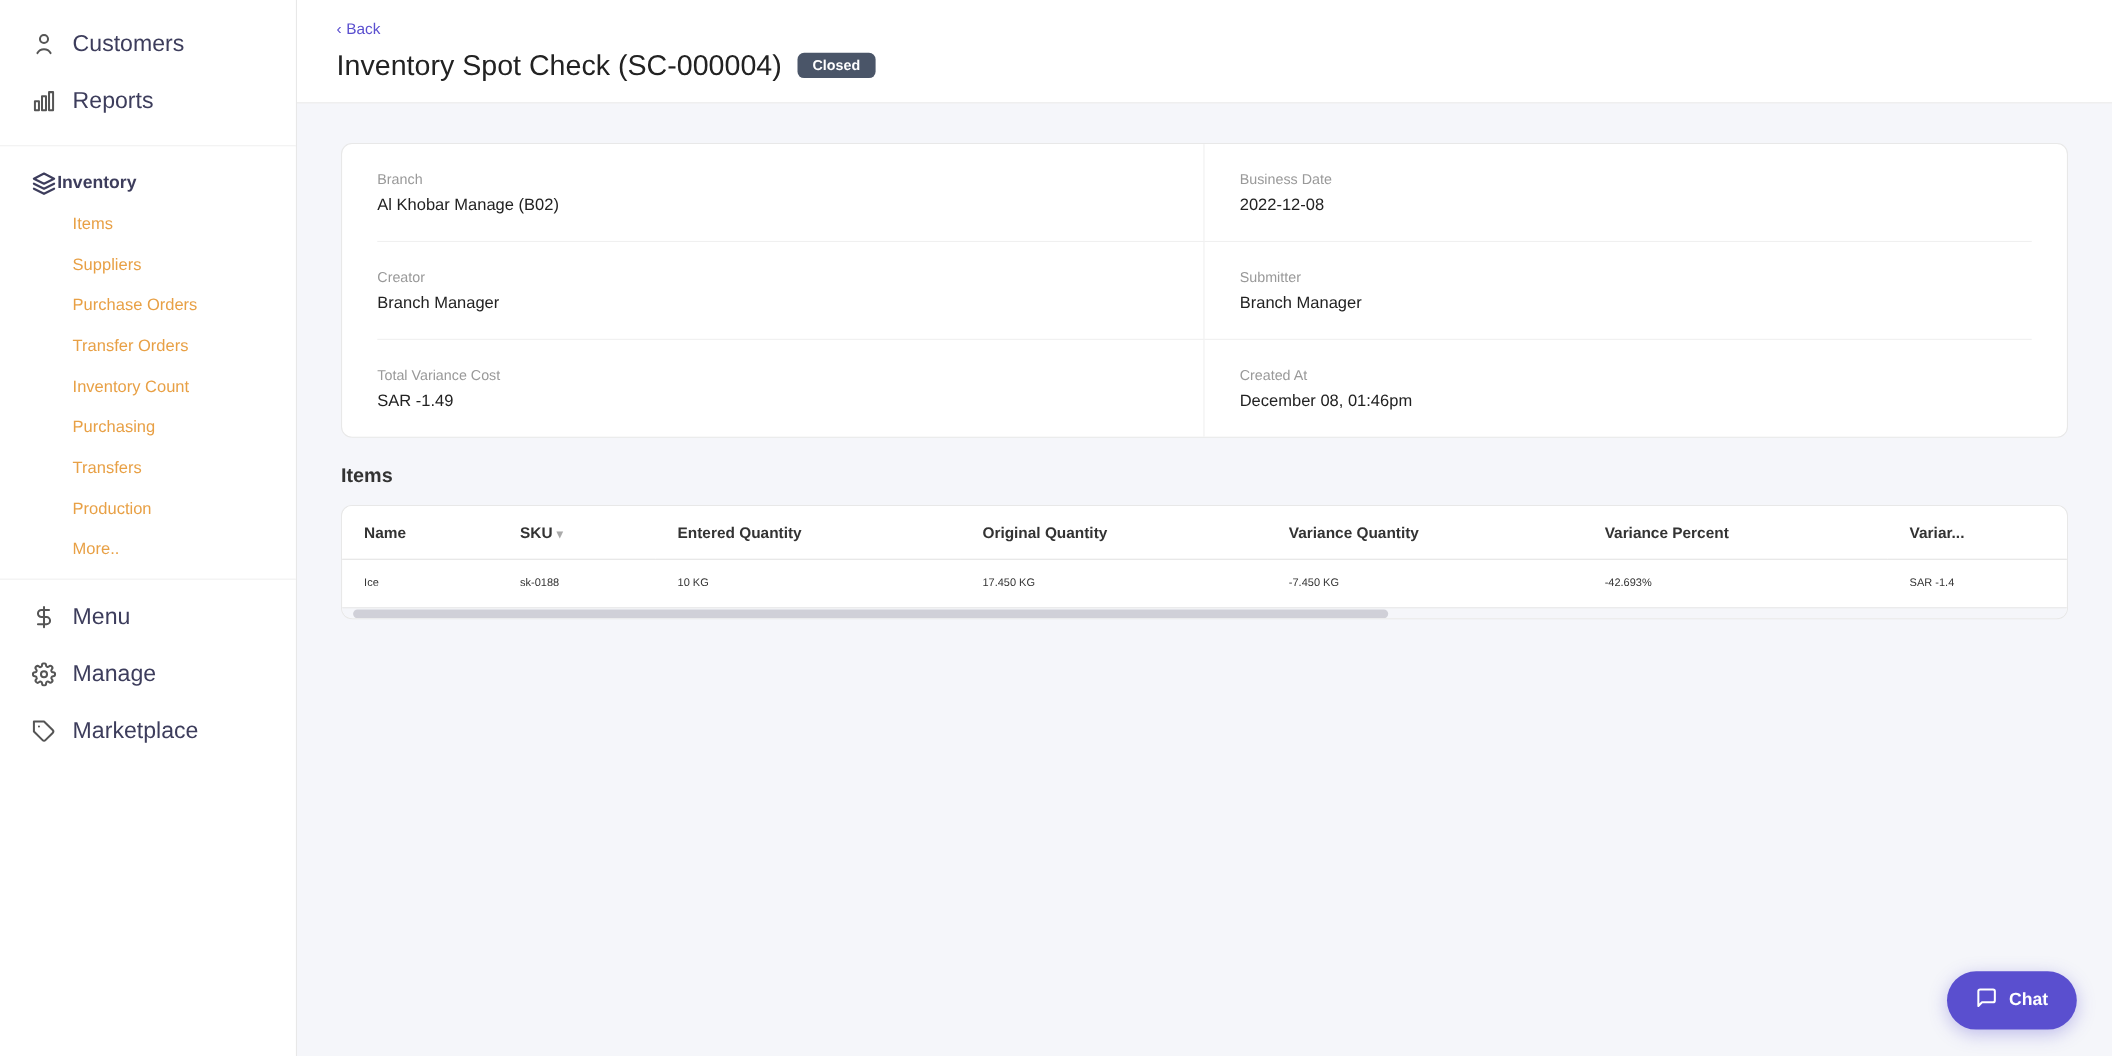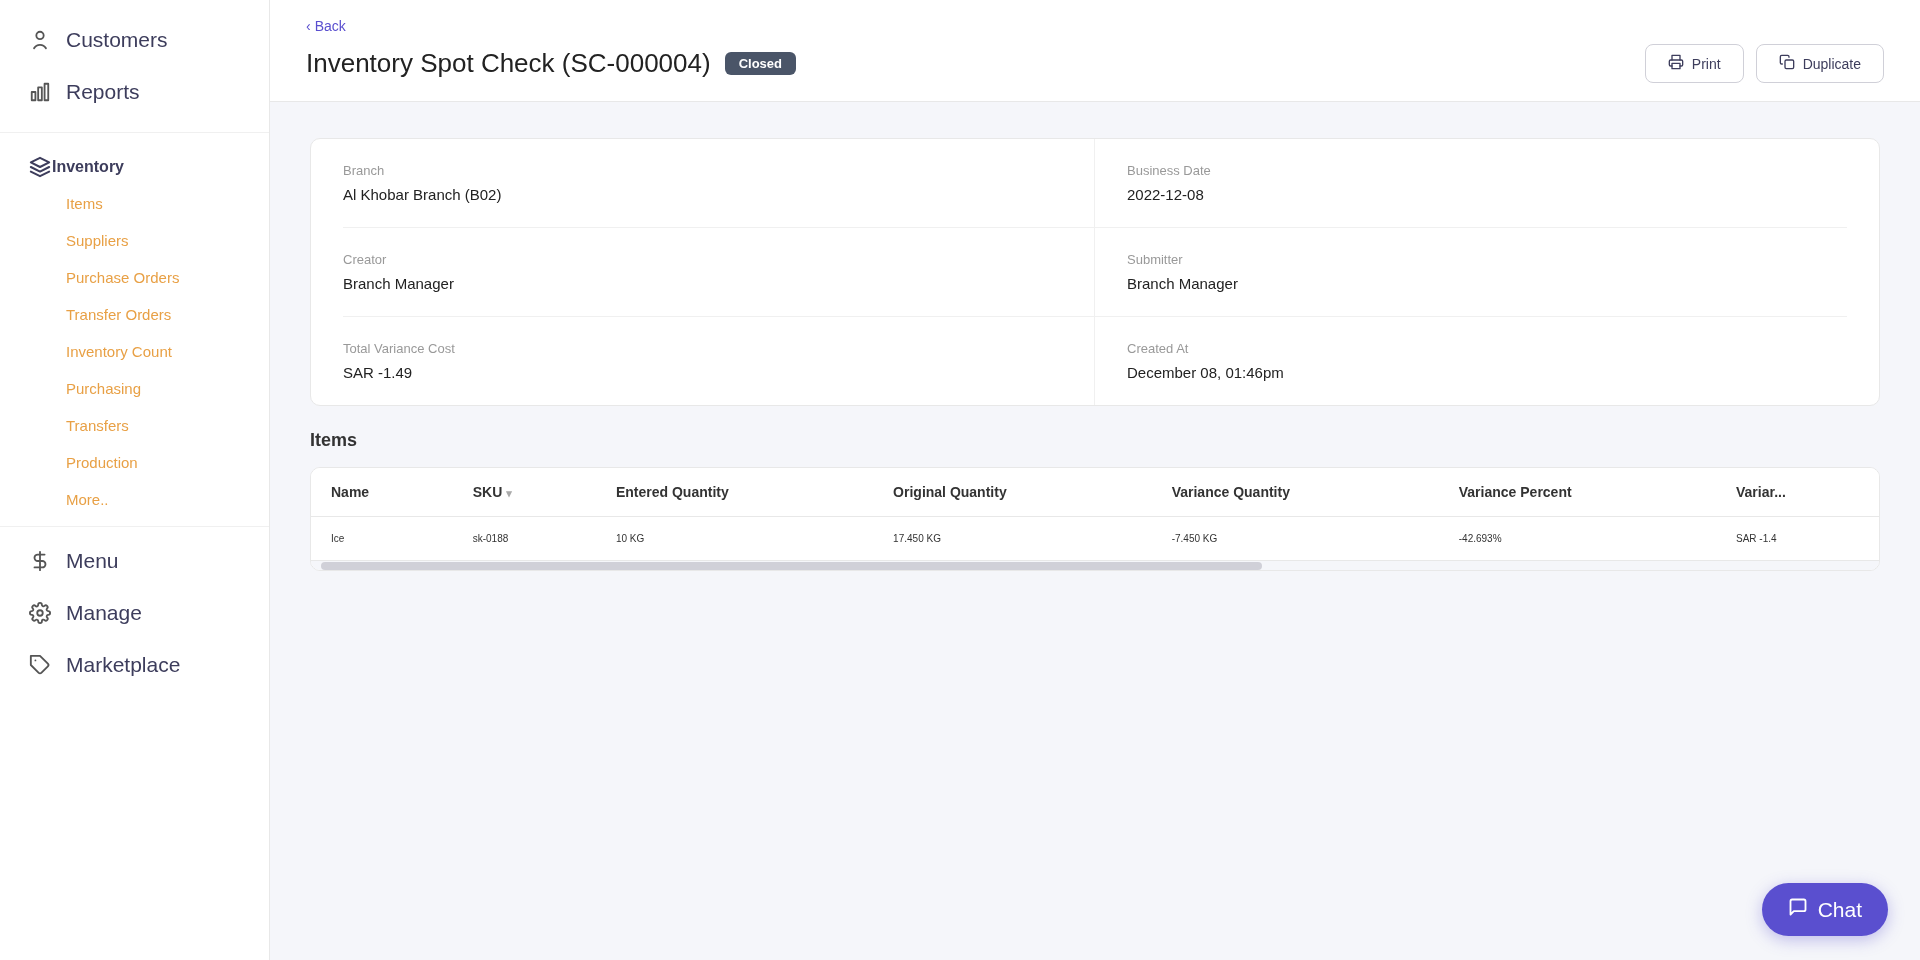--- a/index.html
+++ b/index.html
@@ -60,22 +60,22 @@
     
     .chat-btn {
       position: fixed;
       bottom: 24px;
       right: 32px;
       background: #5a4fcf;
       color: #fff;
       border: none;
       border-radius: 50px;
       padding: 14px 26px;
-      font-size: 21px;
-      font-weight: 400;
+      font-size: 16px;
+      font-weight: 700;
       cursor: pointer;
       display: flex;
       align-items: center;
       gap: 10px;
       box-shadow: 0 4px 16px rgba(90,79,207,0.35);
       z-index: 100;
     }
 
     
     .main {
@@ -338,51 +338,30 @@
   <div class="main-header">
     <div class="back-link">
       <span>‹</span>
       <span>Back</span>
     </div>
     <div class="page-title-row">
       <div class="page-title">
         <h1>Inventory Spot Check (SC-000004)</h1>
         <span class="status-badge">Closed</span>
       </div>
-      <div class="header-actions">
-        <button class="action-btn">
-          <span>
-            <svg width="16" height="16" viewBox="0 0 24 24" fill="none" stroke="currentColor" stroke-width="2" stroke-linecap="round" stroke-linejoin="round">
-                <polyline points="6 9 6 2 18 2 18 9"></polyline>
-                <path d="M6 18H4a2 2 0 0 1-2-2v-5a2 2 0 0 1 2-2h16a2 2 0 0 1 2 2v5a2 2 0 0 1-2 2h-2"></path>
-                <rect x="6" y="14" width="12" height="8"></rect>
-              </svg>
-          </span>
-          <span>Print</span>
-        </button>
-        <button class="action-btn">
-          <span>
-            <svg width="16" height="16" viewBox="0 0 24 24" fill="none" stroke="currentColor" stroke-width="2" stroke-linecap="round" stroke-linejoin="round">
-                <rect x="9" y="9" width="13" height="13" rx="2" ry="2"></rect>
-                <path d="M5 15H4a2 2 0 0 1-2-2V4a2 2 0 0 1 2-2h9a2 2 0 0 1 2 2v1"></path>
-              </svg>
-          </span>
-          <span>Duplicate</span>
-        </button>
-      </div>
     </div>
   </div>
 
   <div class="content-area">
 
     <div class="info-card">
       <div class="info-grid">
         <div class="info-cell">
           <div class="info-label">Branch</div>
-          <div class="info-value">Al Khobar Branch (B02)</div>
+          <div class="info-value">Al Khobar Manage (B02)</div>
         </div>
         <div class="info-cell">
           <div class="info-label">Business Date</div>
           <div class="info-value">2022-12-08</div>
         </div>
         <div class="info-cell">
           <div class="info-label">Creator</div>
           <div class="info-value">Branch Manager</div>
         </div>
         <div class="info-cell">

